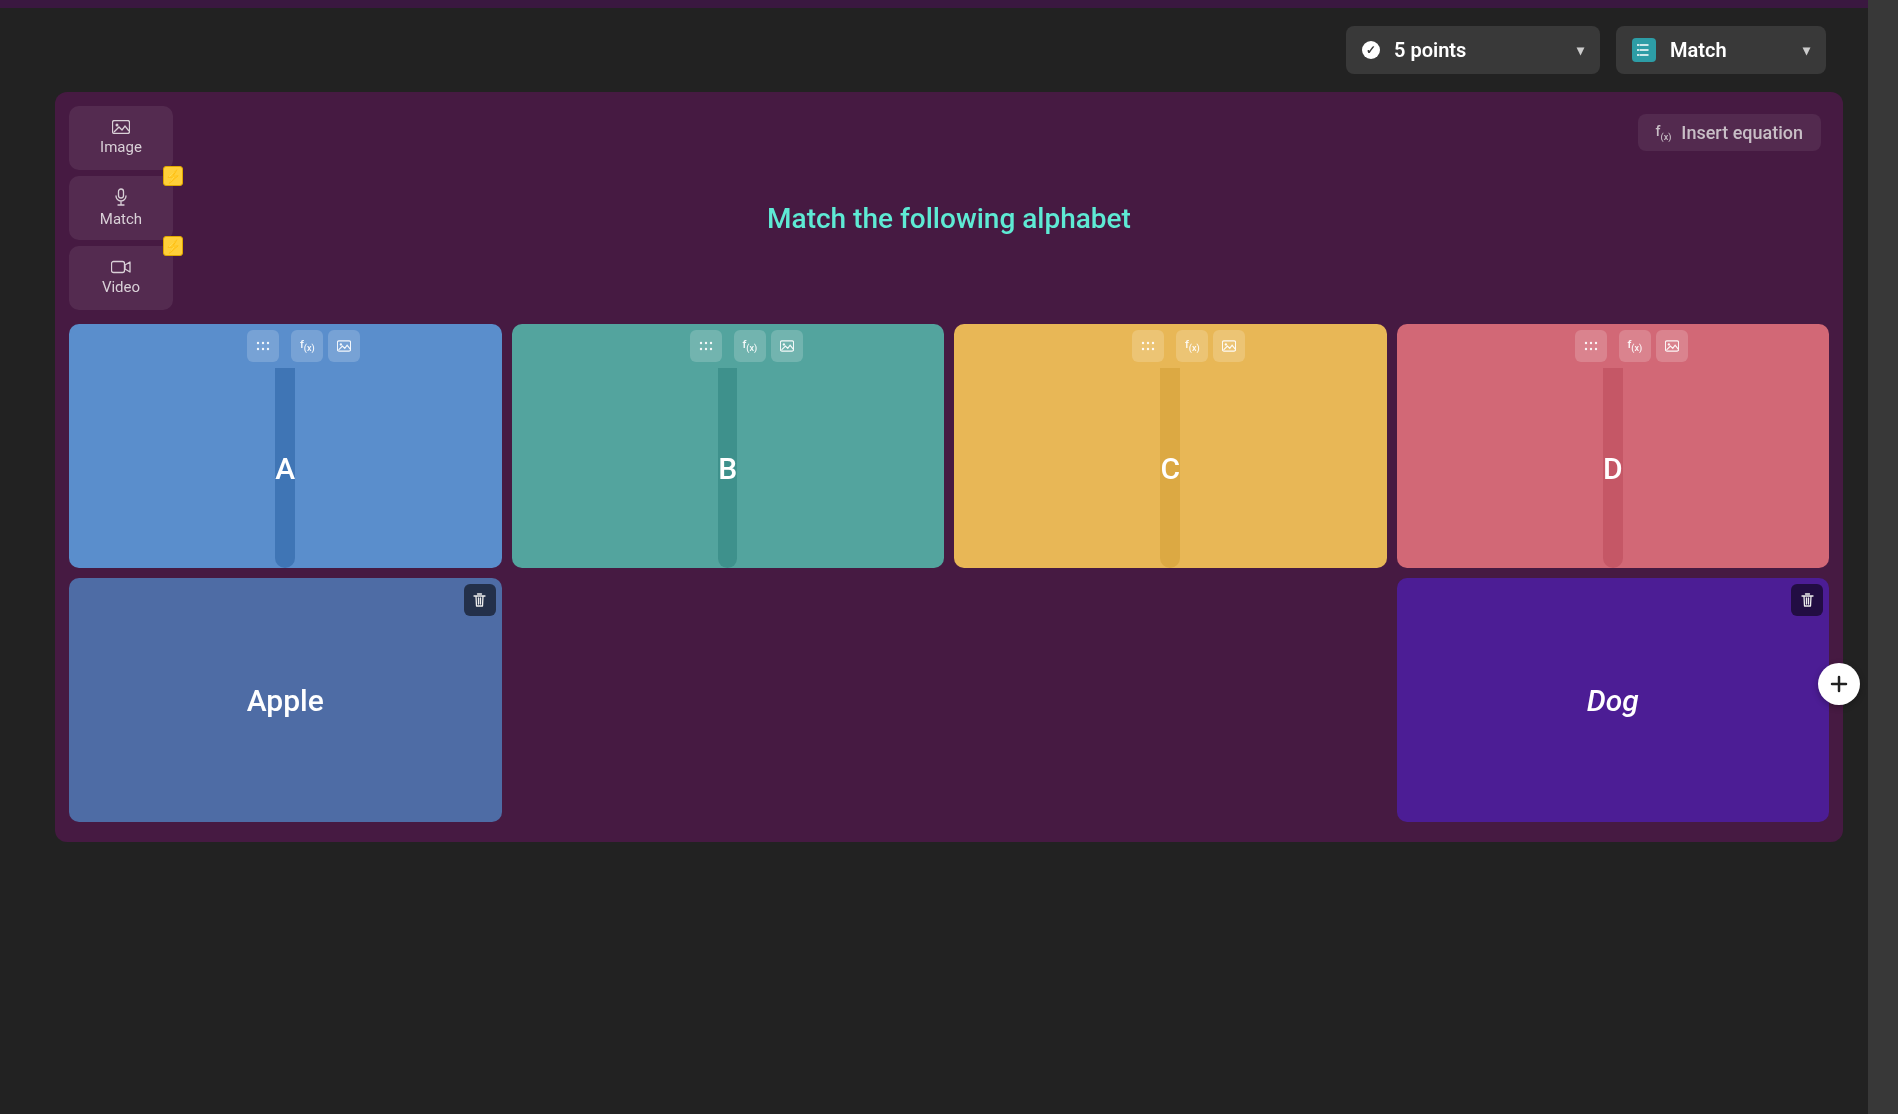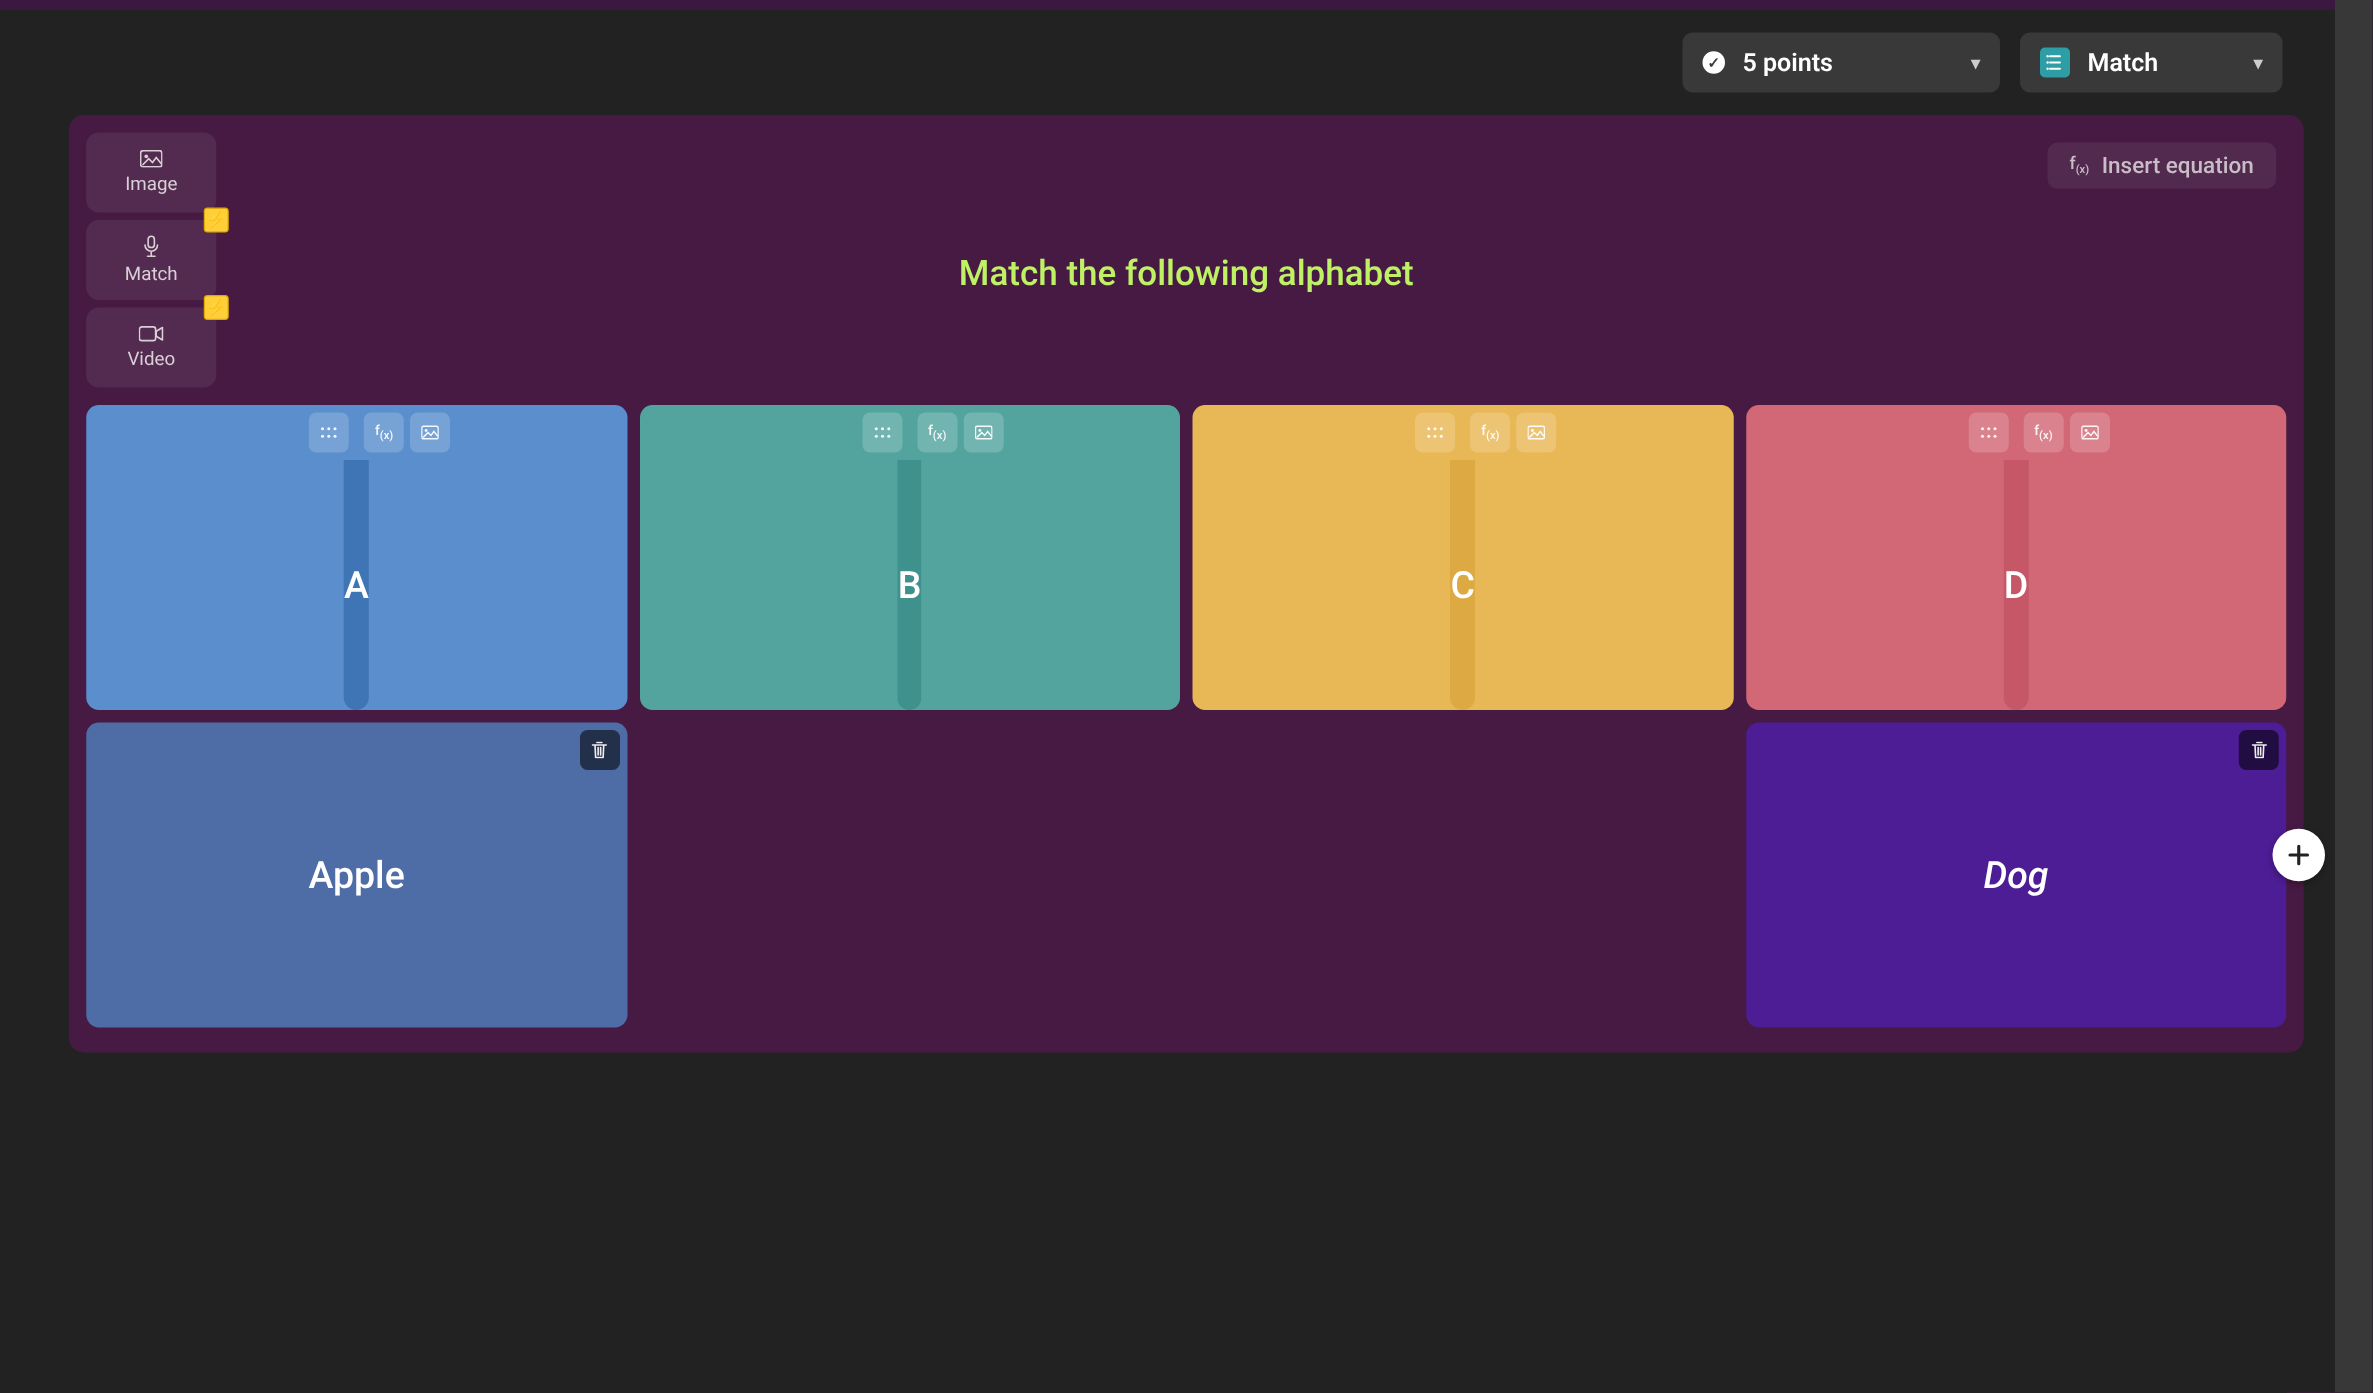--- a/index.html
+++ b/index.html
@@ -106,21 +106,21 @@
     border-radius: 8px;
     padding: 8px 18px;
     font-size: 18px;
     font-weight: 500;
     display: flex; align-items: center; gap: 10px;
     cursor: pointer;
   }
   .fx-icon { font-size: 14px; }
   .fx-icon sub { font-size: 9px; }
   .question-text {
-    color: #bef264;
+    color: #5eead4;
     text-align: center;
     font-size: 28px;
     font-weight: 500;
     position: absolute;
     top: 110px;
     left: 0; right: 0;
   }
   .cards-wrap {
     position: absolute;
     left: 14px; right: 14px;

